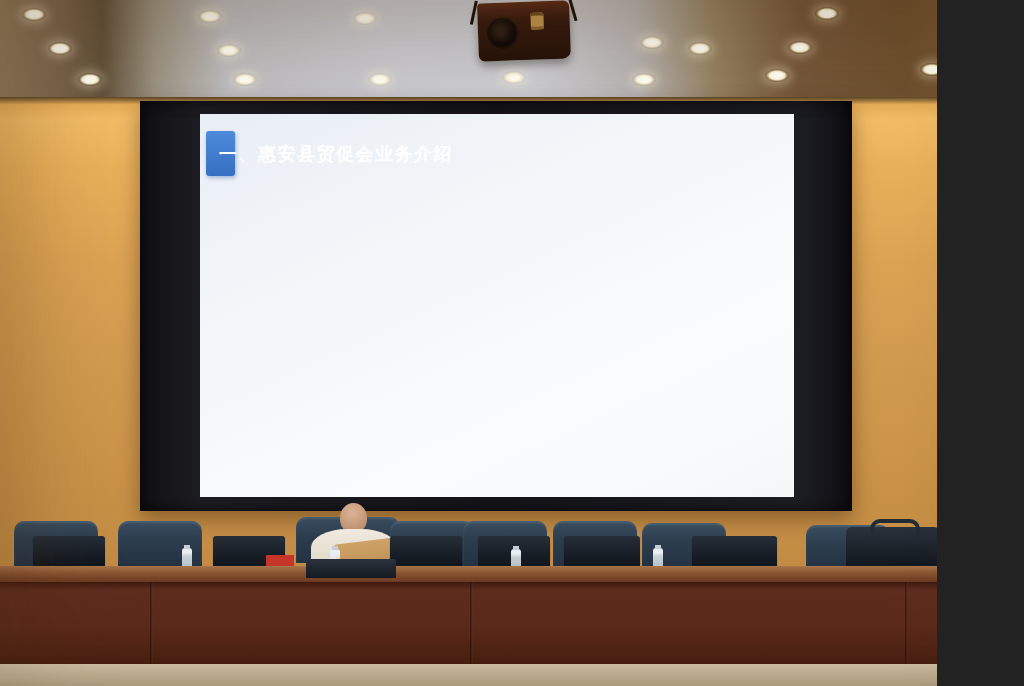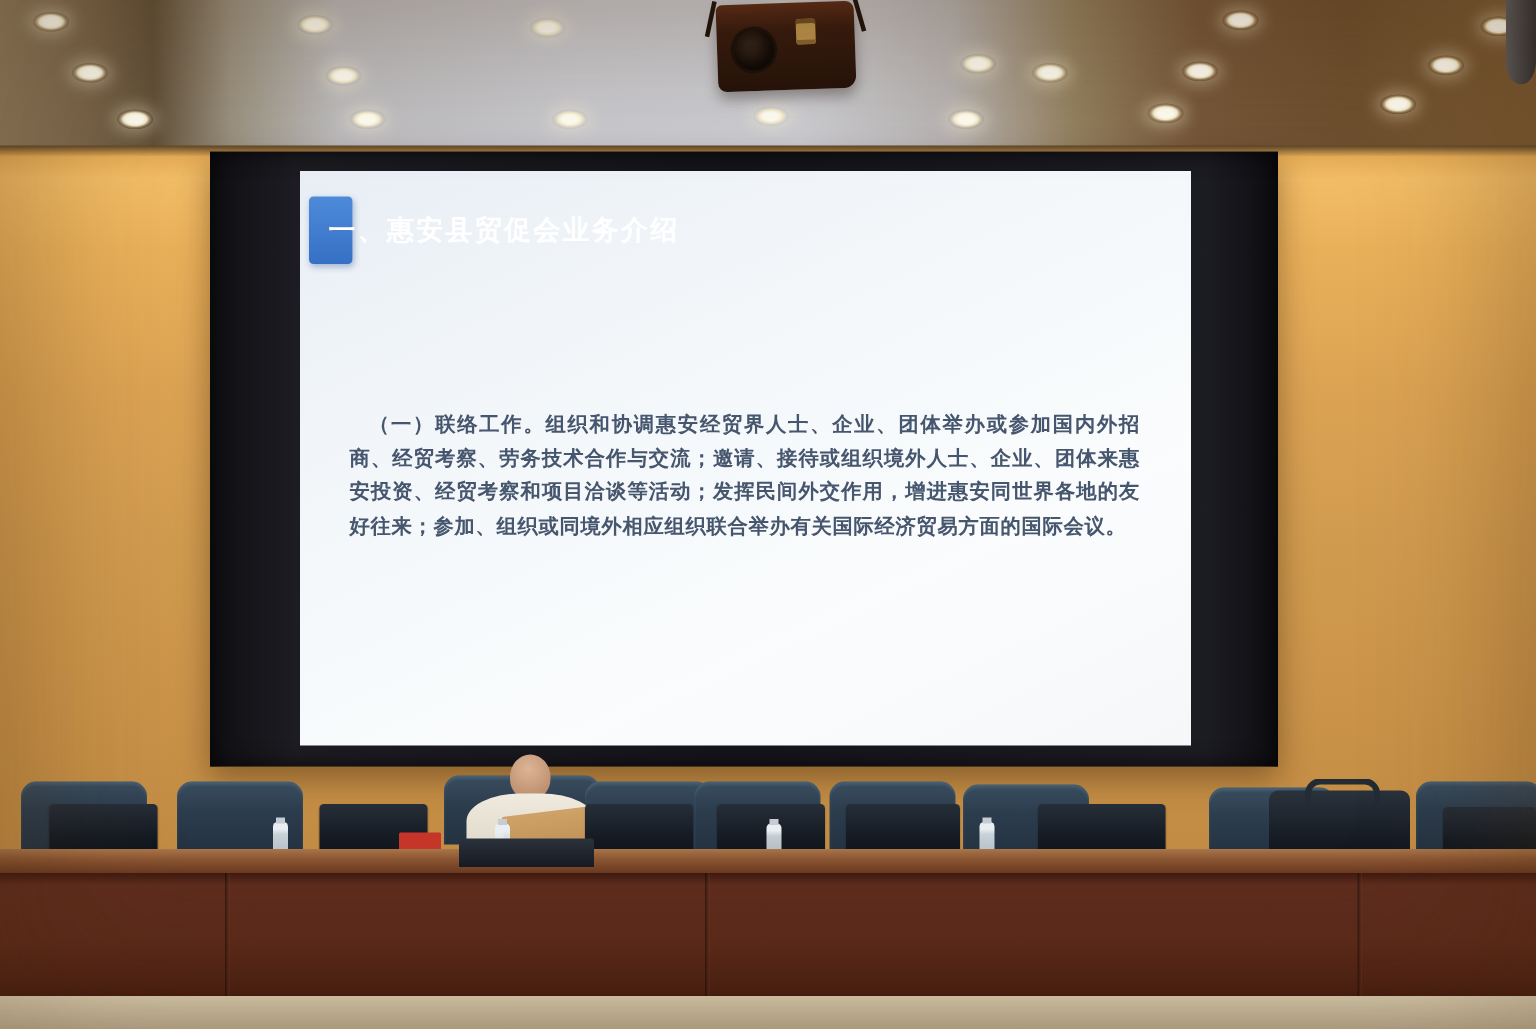--- a/index.html
+++ b/index.html
@@ -1,16 +1,16 @@
 <!DOCTYPE html>
 <html><head>
 <meta charset="utf-8">
 <style>
   html,body{margin:0;padding:0;background:#222;}
-  .photo{position:relative;width:1024px;height:686px;overflow:hidden;
+  .photo{position:relative;width:937px;height:686px;overflow:hidden;
     font-family:"DejaVu Sans",sans-serif;background:#d8a050;}
   .photo *{position:absolute;box-sizing:border-box;}
 
   
   .ceiling{left:0;top:0;width:1024px;height:97px;z-index:2;
     background:linear-gradient(90deg,#8f7c5e 0%,#77634a 6%,#615039 10%,
       #9a917f 15%,#bcbbbd 22%,#c9c9ce 38%,#cccdd2 52%,#b7b3b2 62%,
       #93805f 70%,#755739 78%,#6d4f2e 88%,#7c5a34 100%);}
   .ceiling::before{content:"";left:0;top:0;width:100%;height:100%;
     background:repeating-linear-gradient(180deg,rgba(55,42,25,.16) 0 1px,transparent 1px 6px);}
@@ -130,21 +130,20 @@
       <div class="bracket r"></div>
     </div>
   </div>
   <div class="corner-object"></div>
 
   <div class="screen">
     <div class="slide">
       <div class="slide-title">
         <span>一、惠安县贸促会业务介绍</span>
       </div>
-      <p class="p2">（一）联络工作。组织和协调惠安经贸界人士、企业、团体举办或参加国内外招商、经贸考察、劳务技术合作与交流；邀请、接待或组织境外人士、企业、团体来惠安投资、经贸考察和项目洽谈等活动；发挥民间外交作用，增进惠安同世界各地的友好往来；参加、组织或同境外相应组织联合举办有关国际经济贸易方面的国际会议。</p>
     </div>
   </div>
 
   <div class="chair" style="left:14px;"></div>
   <div class="chair" style="left:118px;"></div>
   <div class="chair wide" style="left:296px;"></div>
   <div class="chair" style="left:390px;"></div>
   <div class="chair" style="left:463px;"></div>
   <div class="chair" style="left:553px;"></div>
   <div class="chair" style="left:642px;top:523px;"></div>

